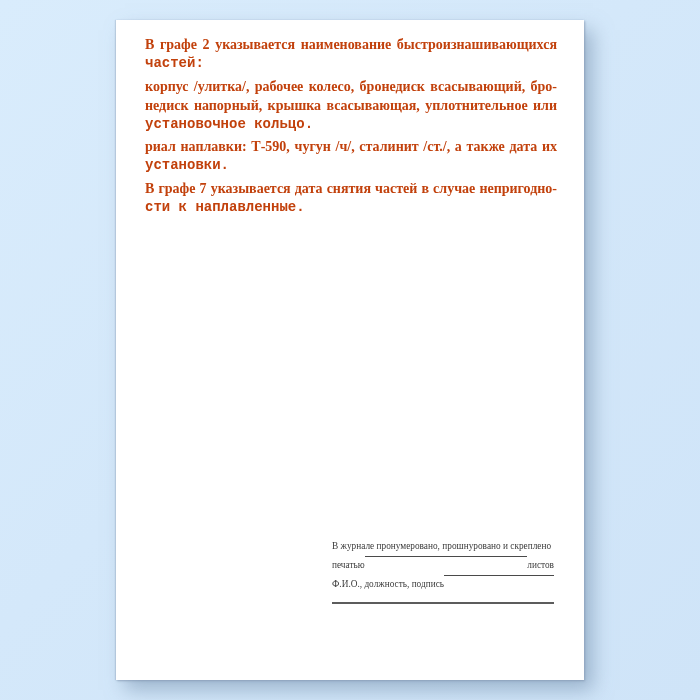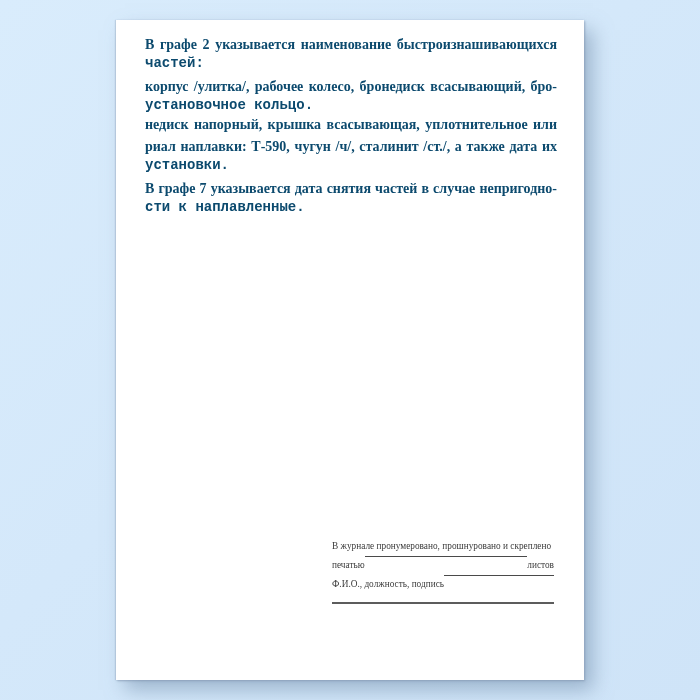--- a/index.html
+++ b/index.html
@@ -26,21 +26,21 @@
     box-shadow:
       1px 1px 2px rgba(130, 150, 175, 0.7),
       9px 10px 18px rgba(115, 142, 172, 0.55),
       -1px 0 1px rgba(150, 165, 185, 0.35);
   }
   .body-text {
     position: absolute;
     left: 29px;
     top: 15px;
     width: 412px;
-    color: #0c4a6e;
+    color: #c2410c;
     font-weight: bold;
     font-size: 14px;
     line-height: 19px;
   }
   .para {
     margin: 0 0 3.5px 0;
   }
   .line {
     text-align: justify;
     text-align-last: justify;
@@ -87,22 +87,22 @@
 <div class="canvas">
   <div class="page">
 
     <div class="body-text" id="paragraphs">
         <div class="para">
           <div class="line">В графе 2 указывается наименование быстроизнашивающихся</div>
           <div class="line last">частей:</div>
         </div>
         <div class="para">
           <div class="line">корпус /улитка/, рабочее колесо, бронедиск всасывающий, бро-</div>
+          <div class="line">недиск напорный, крышка всасывающая, уплотнительное или</div>
           <div class="line last">установочное кольцо.</div>
-          <div class="line">недиск напорный, крышка всасывающая, уплотнительное или</div>
         </div>
         <div class="para">
           <div class="line">риал наплавки: Т-590, чугун /ч/, сталинит /ст./, а также дата их</div>
           <div class="line last">установки.</div>
         </div>
         <div class="para">
           <div class="line">В графе 7 указывается дата снятия частей в случае непригодно-</div>
           <div class="line last">сти к наплавленные.</div>
         </div>
       </div>

